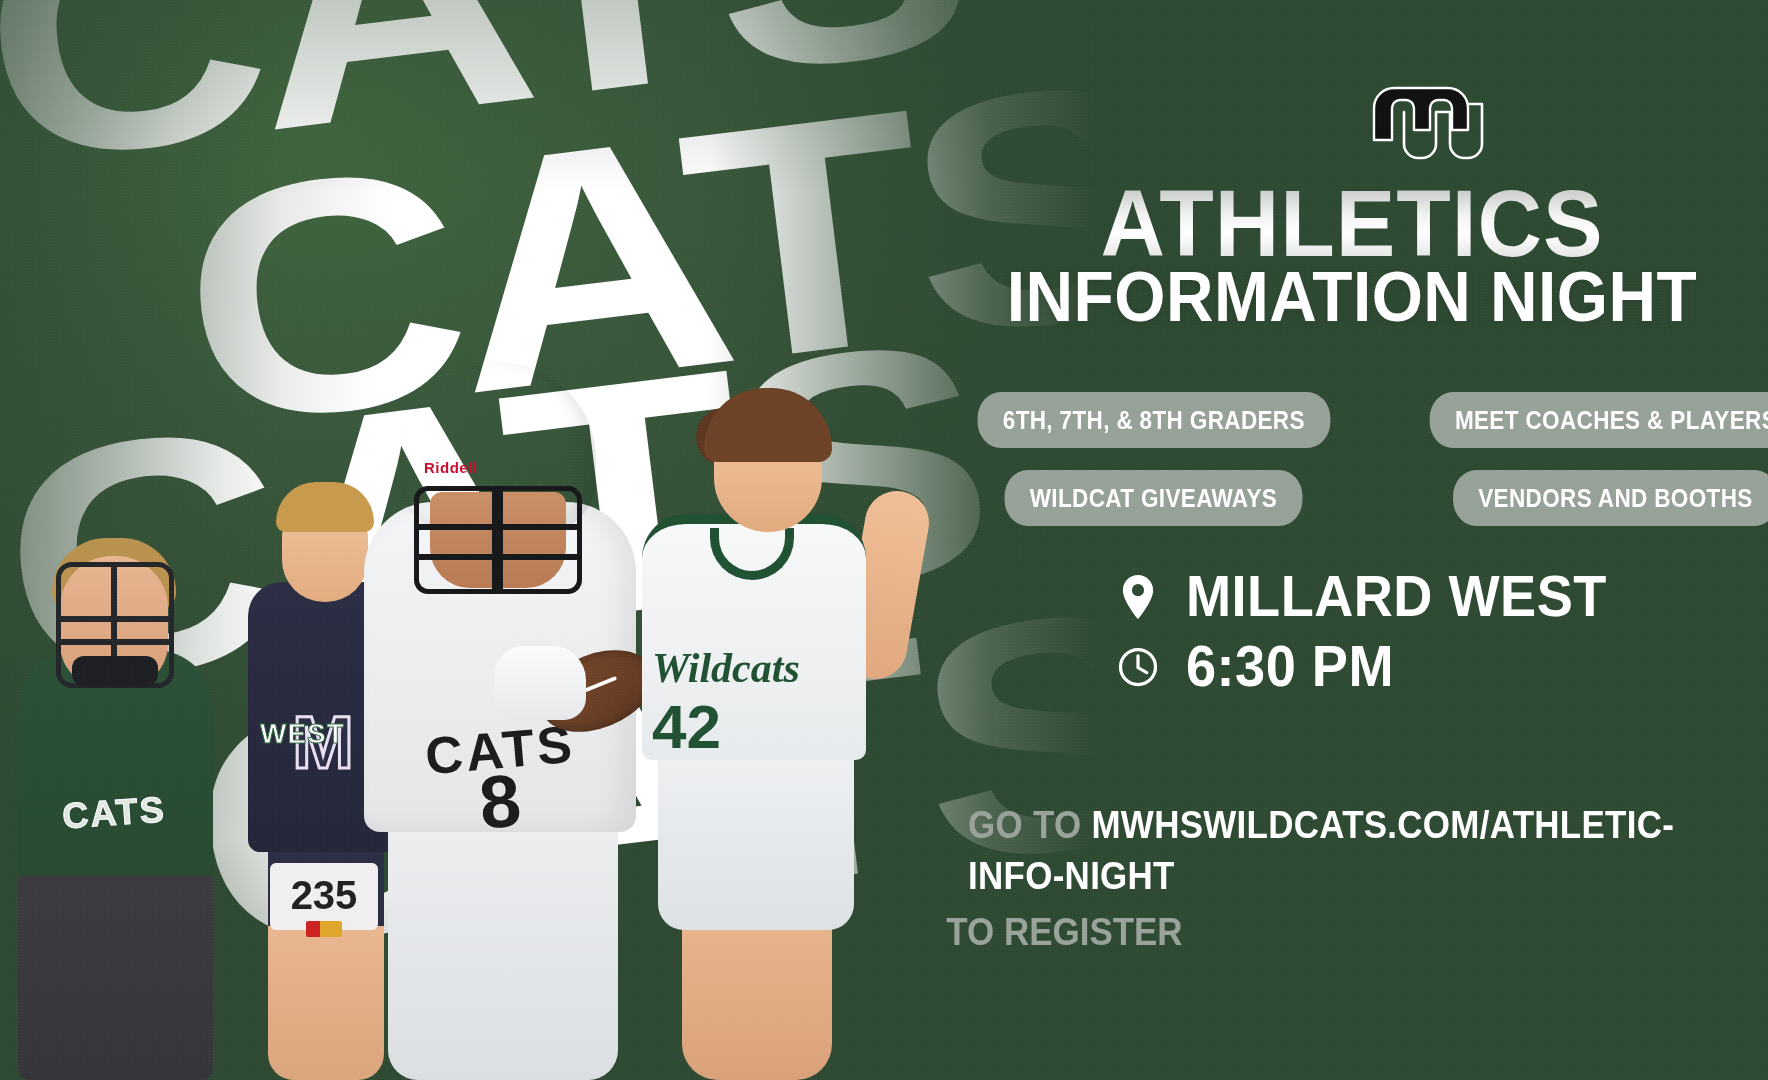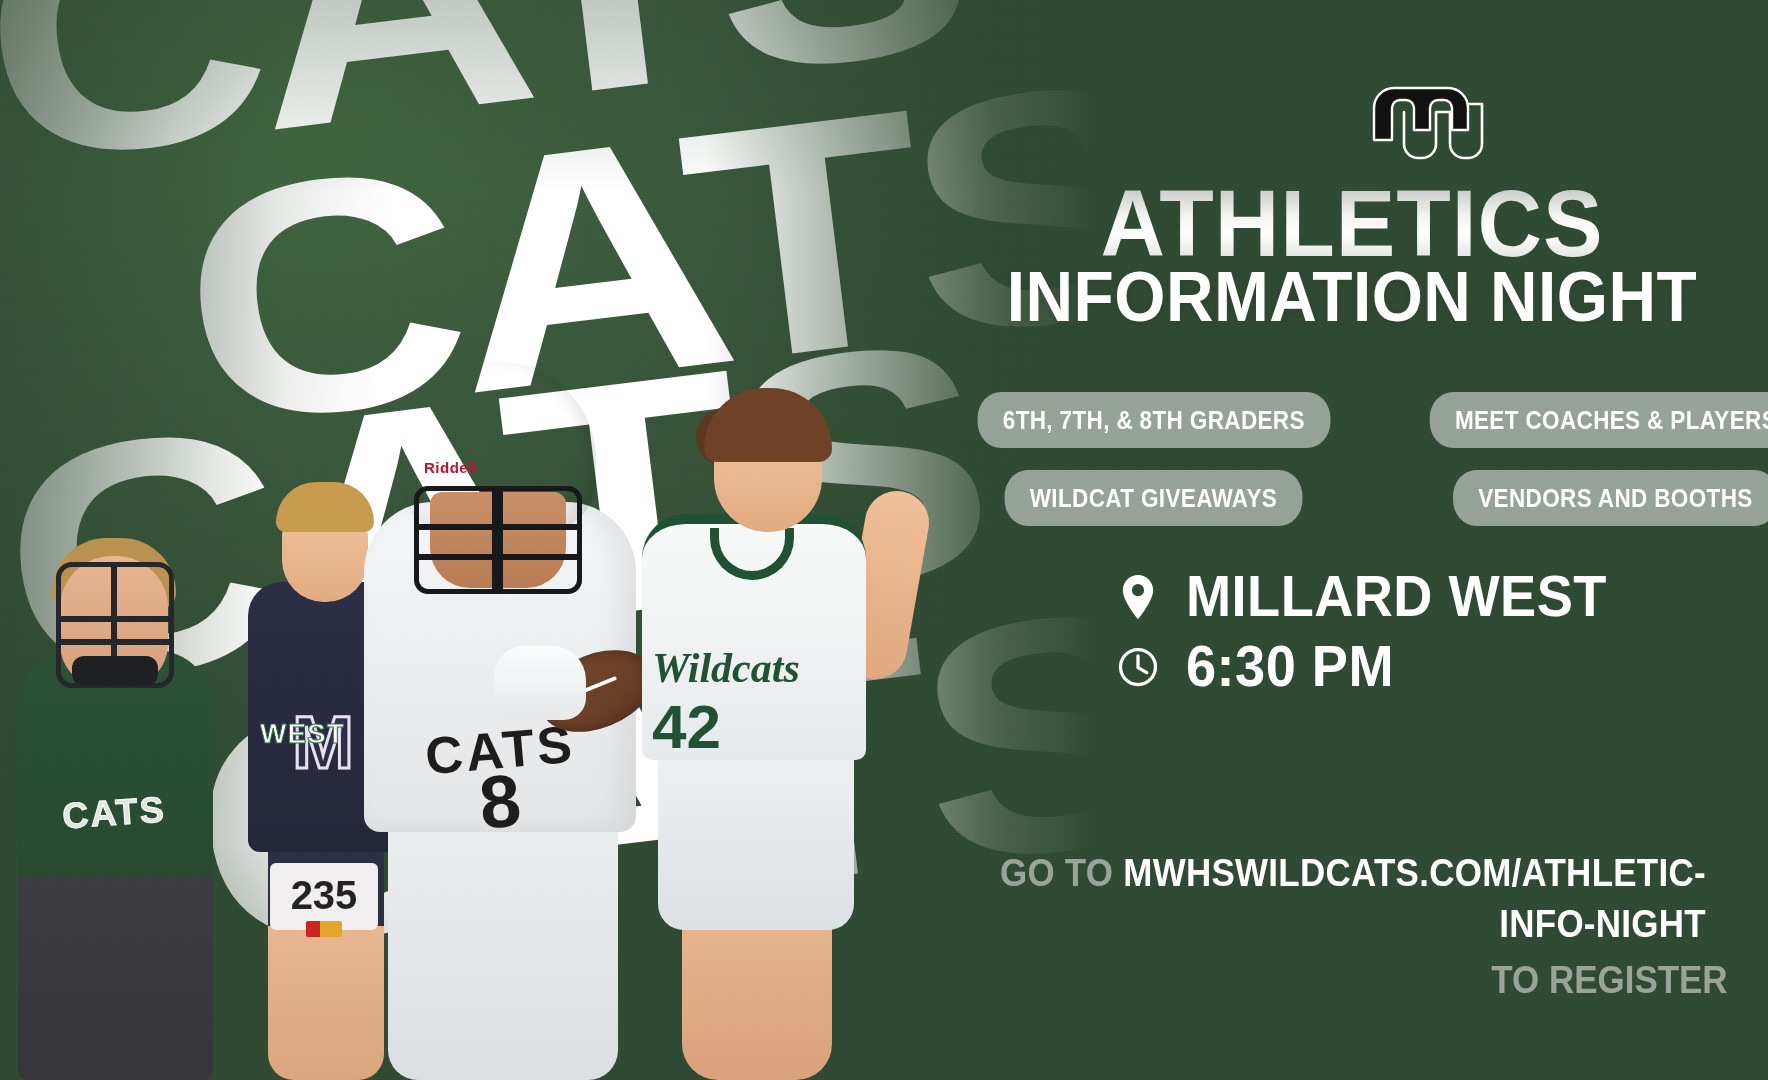--- a/index.html
+++ b/index.html
@@ -307,21 +307,21 @@
   .info-ico{ width:44px; height:52px; display:flex; align-items:center; justify-content:center; flex:0 0 44px; }
   .info-ico svg{ fill:#ffffff; }
   .info-txt{
     color:#ffffff; font-weight:700; font-size:57px; line-height:1.12;
     letter-spacing:0.5px; font-stretch:condensed; transform:scaleX(0.95);
     transform-origin:left center;
   }
 
   
   .footer{
-    position:absolute; left:0; right:30px; top:800px; text-align:right;margin-top:48px;
+    position:absolute; left:0; right:30px; top:800px; text-align:left;
   }
   .f-line1{ font-size:38px; font-weight:700; letter-spacing:0.3px; line-height:1.35;
             transform:scaleX(0.92); display:inline-block; }
   .f-muted{ color:#9aa39a; }
   .f-strong{ color:#ffffff; }
   .f-line2{ font-size:38px; font-weight:700; color:#9aa39a; line-height:1.35;
             transform:scaleX(0.92); display:inline-block; margin-top:4px; }
   .noise{
     position:absolute; inset:0; pointer-events:none; opacity:0.05;
     background-image:radial-gradient(rgba(255,255,255,0.6) 1px, transparent 1px);

